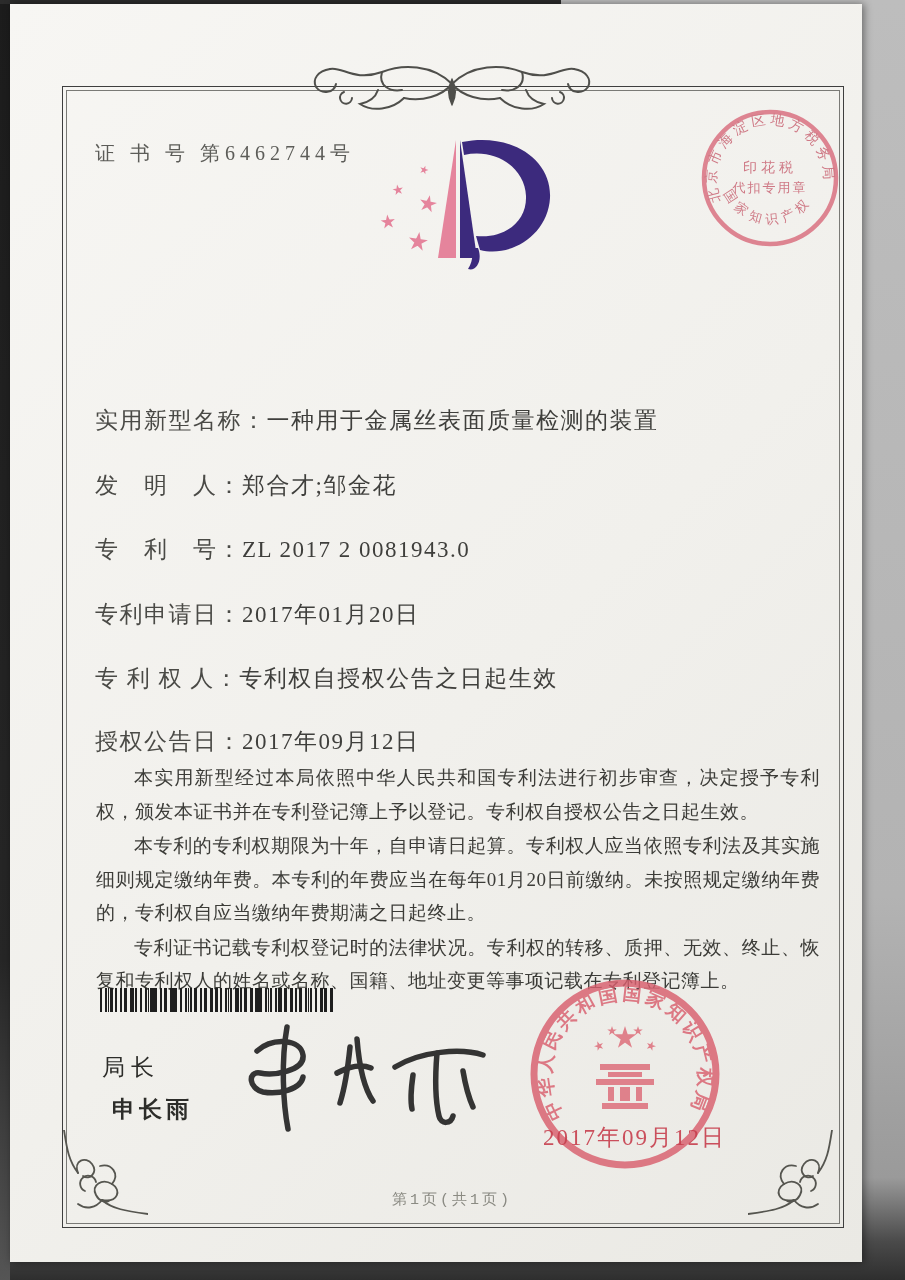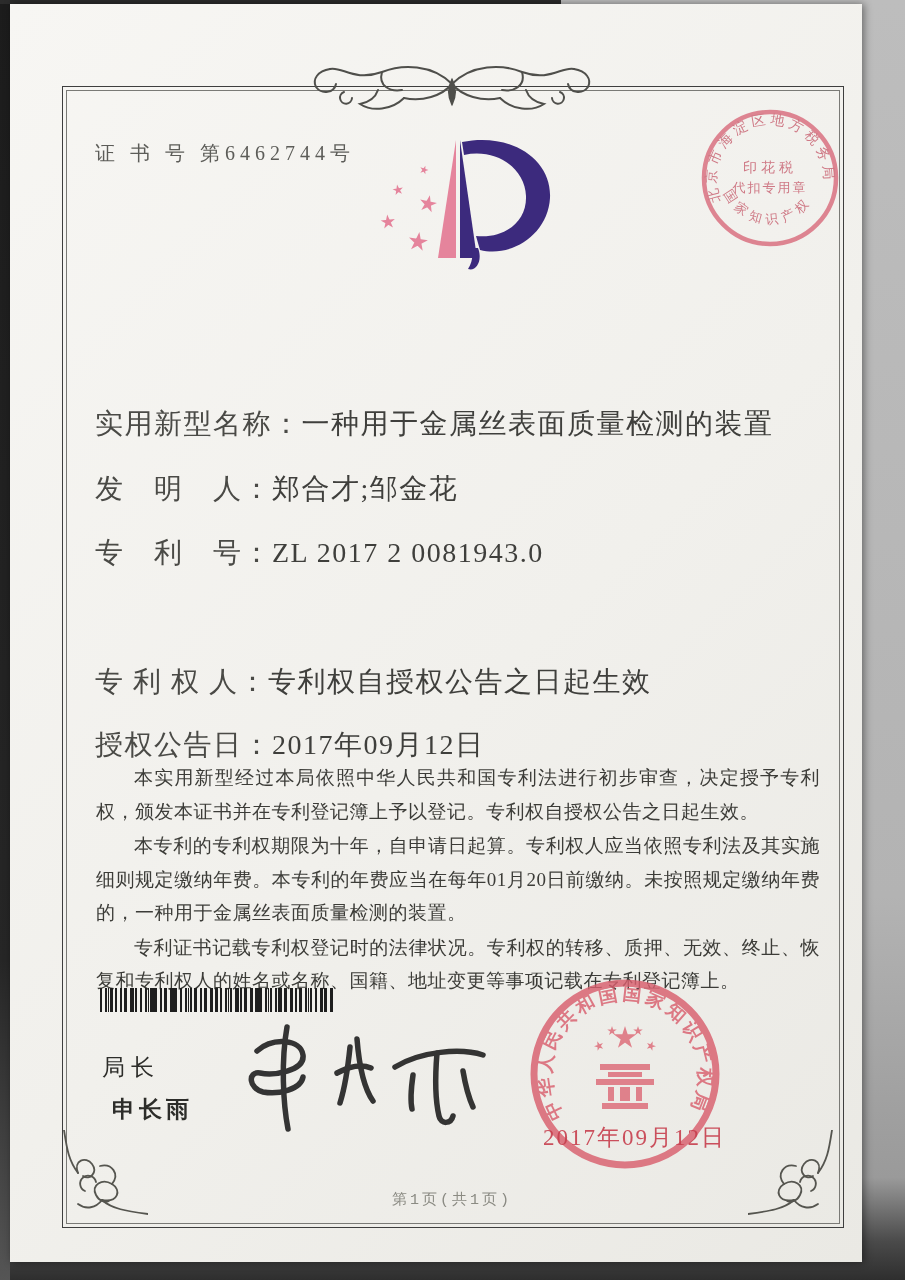--- a/index.html
+++ b/index.html
@@ -11,21 +11,21 @@
   .paper{position:absolute;left:10px;top:4px;width:852px;height:1258px;
     background:linear-gradient(135deg,#f7f6f3 0%,#f1f0ec 55%,#eae9e4 100%);
     box-shadow:2px 0 8px rgba(0,0,0,.45);}
   .abs{position:absolute;}
   .frame{position:absolute;left:52px;top:82px;width:780px;height:1140px;
     border:1px solid #3e3e3e;}
   .frame-inner{position:absolute;left:3px;top:3px;right:3px;bottom:3px;border:1px solid #7a7a76;}
   .certno{left:85px;top:136px;font-size:20px;letter-spacing:5px;color:#5c5c58;}
   .title{left:52px;top:278px;width:780px;text-align:center;font-size:46px;font-weight:bold;
     letter-spacing:9px;color:#222;}
-  .field{left:85px;font-size:28px;color:#3f3f3c;letter-spacing:1.5px;white-space:nowrap;}
+  .field{left:85px;font-size:23px;color:#3f3f3c;letter-spacing:1.5px;white-space:nowrap;}
   .field .lab{color:#4a4a46;}
   .paras{left:85px;top:756px;width:726px;font-size:19px;line-height:33.5px;color:#3c3c38;
     text-align:justify;letter-spacing:.5px;}
   .paras p{margin:1px;text-indent:2em;}
   .barcode{left:90px;top:984px;width:234px;height:24px;
     background-image:
       repeating-linear-gradient(90deg,#1e1e1e 0 2px,transparent 2px 5px),
       repeating-linear-gradient(90deg,#1e1e1e 0 1px,transparent 1px 8px),
       repeating-linear-gradient(90deg,transparent 0 10px,#1e1e1e 10px 13px,transparent 13px 21px);}
   .director-title{left:92px;top:1048px;font-size:23px;color:#2d2d2a;letter-spacing:6px;}
@@ -127,30 +127,33 @@
 
     <div class="abs field" style="top:401px">
       <span class="lab">实用新型名称：</span><span>一种用于金属丝表面质量检测的装置</span>
     </div>
     <div class="abs field" style="top:466px">
       <span class="lab">发　明　人：</span><span>郑合才;邹金花</span>
     </div>
     <div class="abs field" style="top:530px">
       <span class="lab">专　利　号：</span><span>ZL 2017 2 0081943.0</span>
     </div>
+    <div class="abs field" style="top:595px">
+      <span class="lab">专利申请日：</span><span>2017年01月20日</span>
+    </div>
     <div class="abs field" style="top:659px">
       <span class="lab">专 利 权 人：</span><span>专利权自授权公告之日起生效</span>
     </div>
     <div class="abs field" style="top:722px">
       <span class="lab">授权公告日：</span><span>2017年09月12日</span>
     </div>
 
     <div class="abs paras">
       <p>本实用新型经过本局依照中华人民共和国专利法进行初步审查，决定授予专利权，颁发本证书并在专利登记簿上予以登记。专利权自授权公告之日起生效。</p>
-      <p>本专利的专利权期限为十年，自申请日起算。专利权人应当依照专利法及其实施细则规定缴纳年费。本专利的年费应当在每年01月20日前缴纳。未按照规定缴纳年费的，一种用于金属丝表面质量检测的装置。</p>
+      <p>本专利的专利权期限为十年，自申请日起算。专利权人应当依照专利法及其实施细则规定缴纳年费。本专利的年费应当在每年01月20日前缴纳。未按照规定缴纳年费的，专利权自应当缴纳年费期满之日起终止。</p>
       <p>专利证书记载专利权登记时的法律状况。专利权的转移、质押、无效、终止、恢复和专利权人的姓名或名称、国籍、地址变更等事项记载在专利登记簿上。</p>
     </div>
 
     <div class="abs barcode"></div>
 
     <div class="abs director-title">局长</div>
     <div class="abs director-name">申长雨</div>
 
     <svg class="abs sig" width="300" height="125" viewBox="0 0 300 125">
       <g stroke="#1b1b1b" stroke-width="5.5" fill="none" stroke-linecap="round" opacity="0.88">

